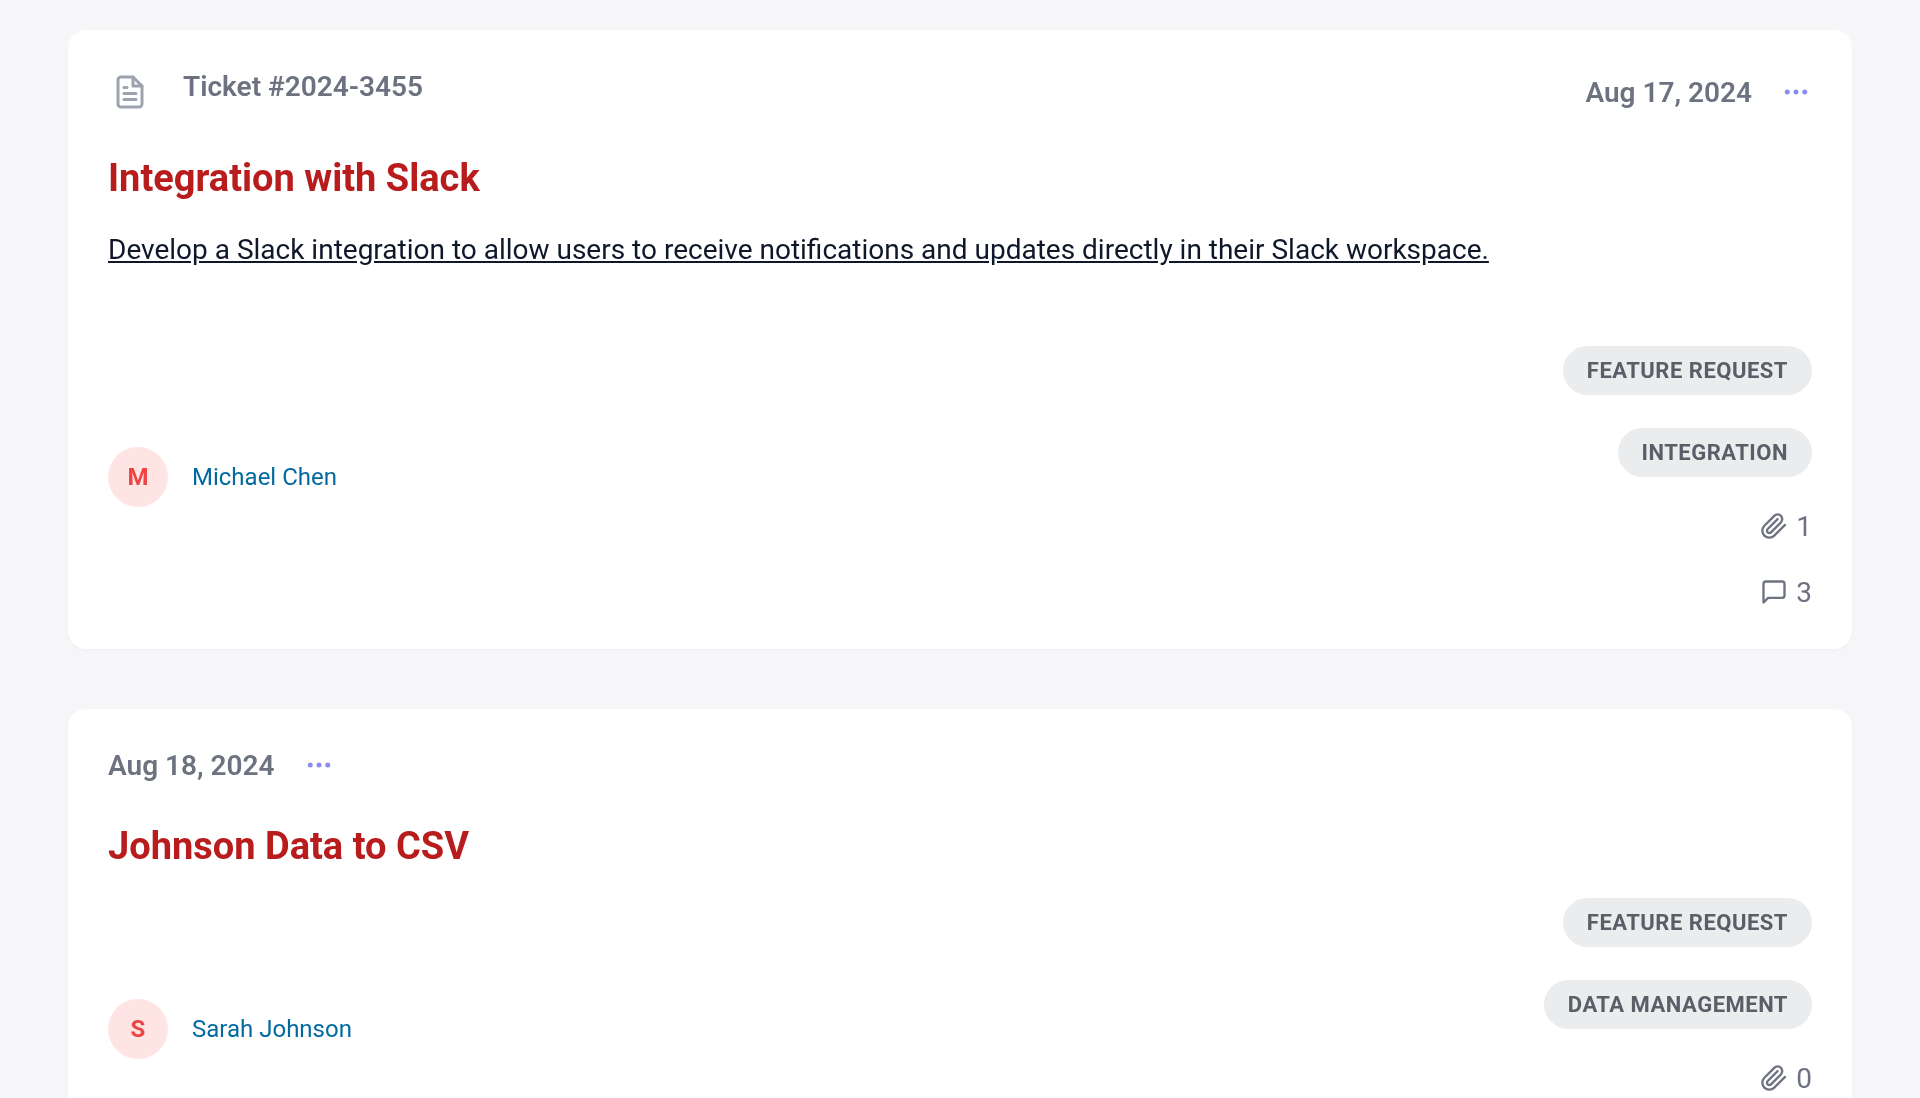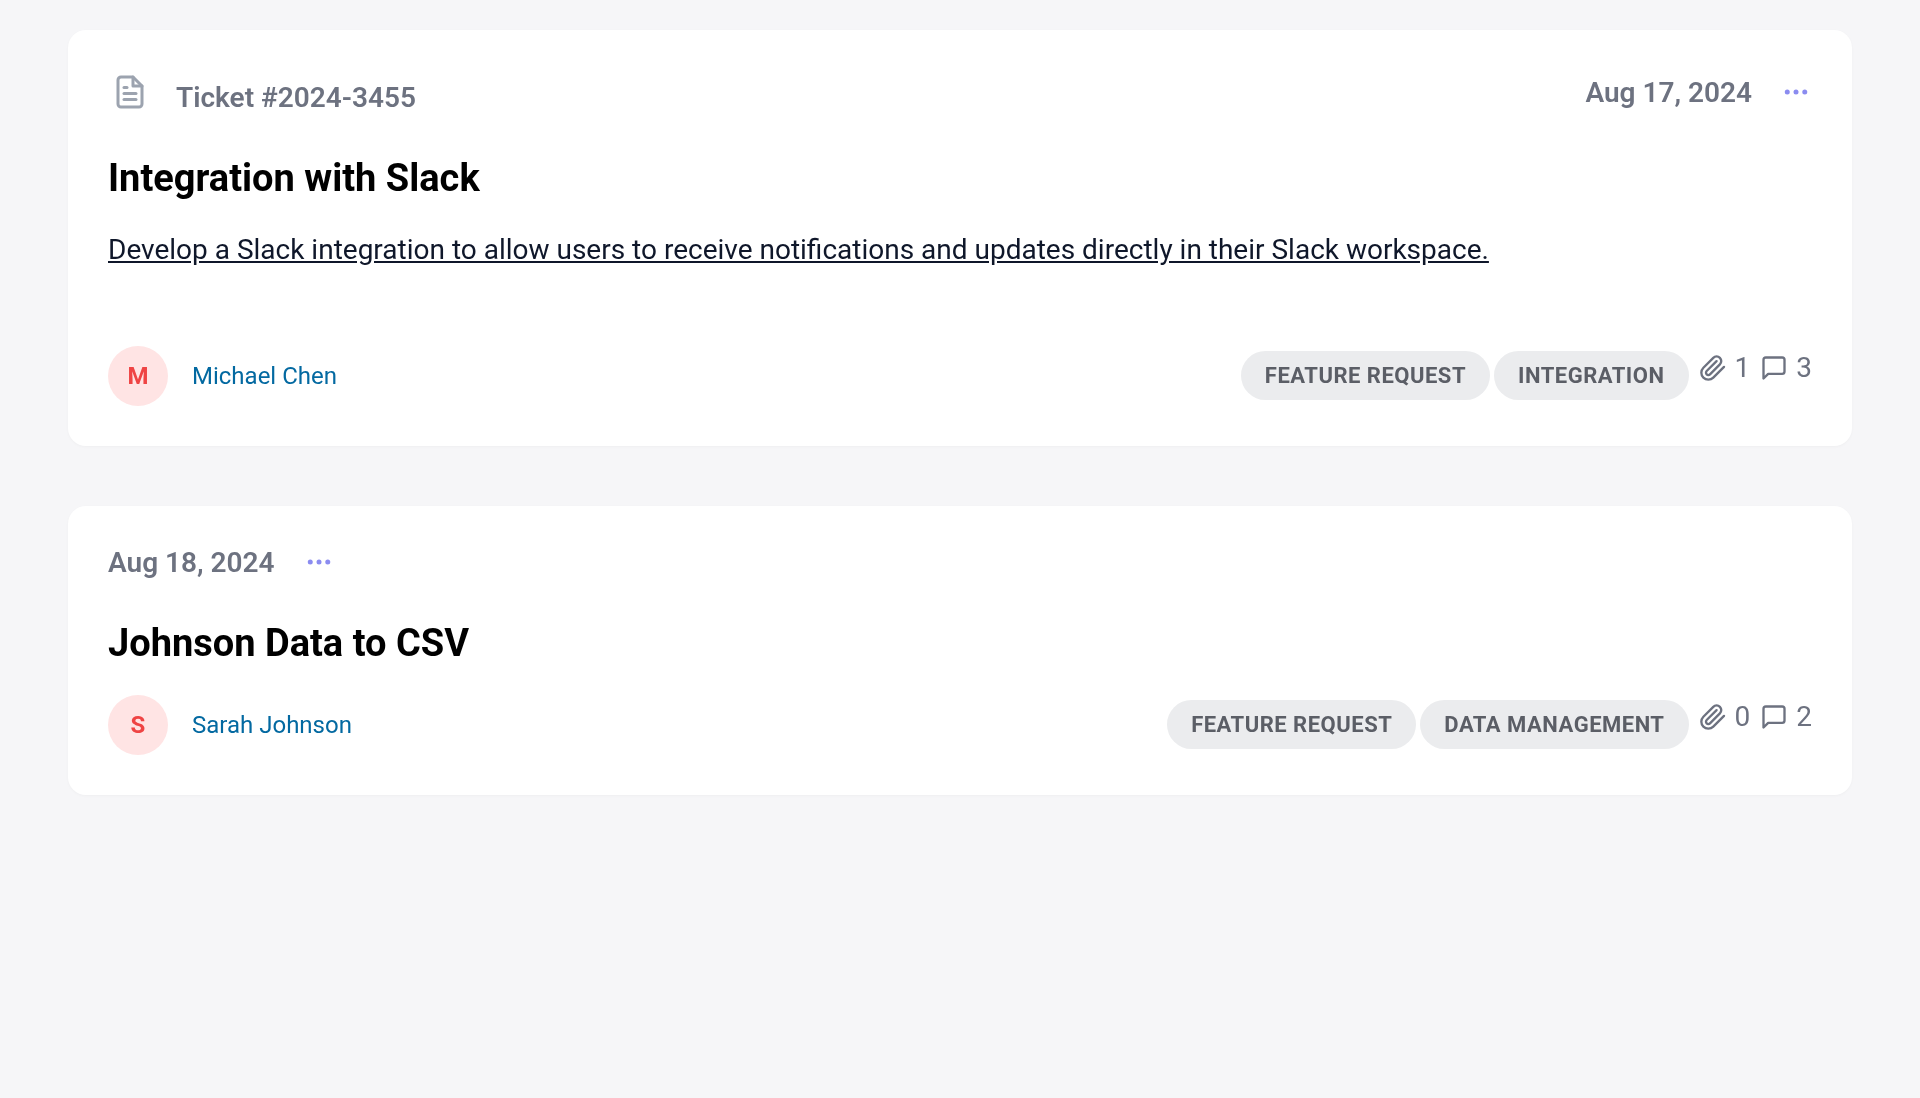--- a/index.html
+++ b/index.html
@@ -20,22 +20,22 @@
     box-shadow: 0 1px 3px rgba(0,0,0,0.03);
   }
   .card-header {
     display: flex;
     align-items: center;
     justify-content: space-between;
     margin-bottom: 28px;
   }
   .card-header-left {
     display: flex;
-    align-items: flex-end;
-    gap: 24px;
+    align-items: flex-start;
+    gap: 31px;
   }
   .file-icon-box {
     width: 44px;
     height: 44px;
     display: flex;
     align-items: center;
     justify-content: center;
     color: #9ca3af;
   }
   .ticket-id {
@@ -60,21 +60,21 @@
     color: #8b8cf0;
     cursor: pointer;
     width: 32px;
     height: 32px;
     background: none;
     border: none;
   }
   .card-title {
     font-size: 38px;
     font-weight: 700;
-    color: #000000;
+    color: #b91c1c;
     margin-bottom: 30px;
     margin-top: 42px;
   }
   .card-description {
     font-size: 28px;
     color: #0f172a;
     line-height: 1.45;
     margin-bottom: 75px;
     text-decoration: underline;
   }
@@ -99,22 +99,23 @@
     font-size: 24px;
     font-weight: 700;
     color: #ef4444;
   }
   .author-name {
     font-size: 24px;
     color: #0369a1;
   }
   .footer-right {
     display: flex;
-    align-items: flex-start;
-    gap: 4px;
+    align-items: flex-end;
+    gap: 33px;
+    flex-direction: column;
   }
   .tag {
     background: #ebecee;
     color: #5b5e66;
     font-size: 22px;
     font-weight: 700;
     letter-spacing: 0.5px;
     padding: 12px 24px;
     border-radius: 999px;
     text-transform: uppercase;

